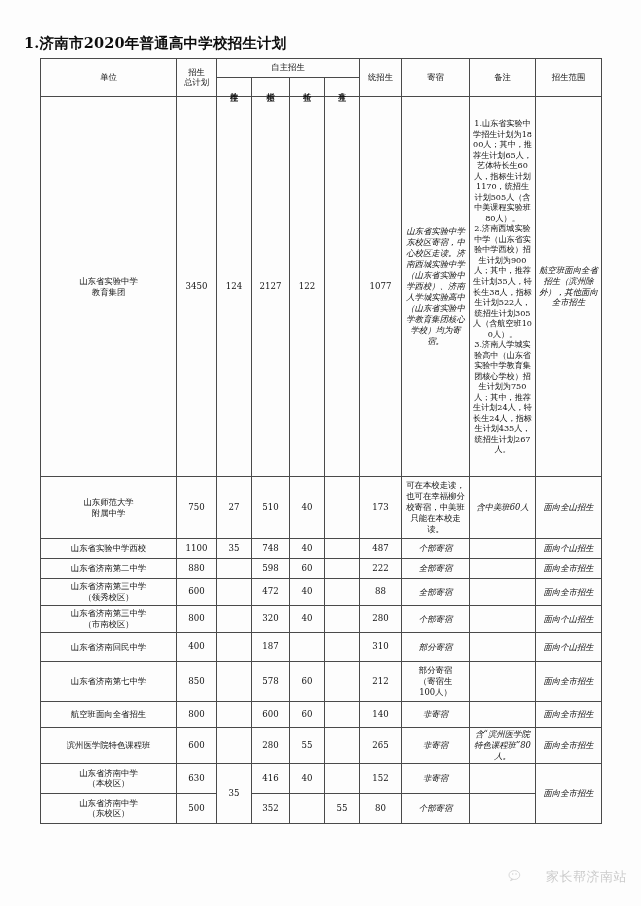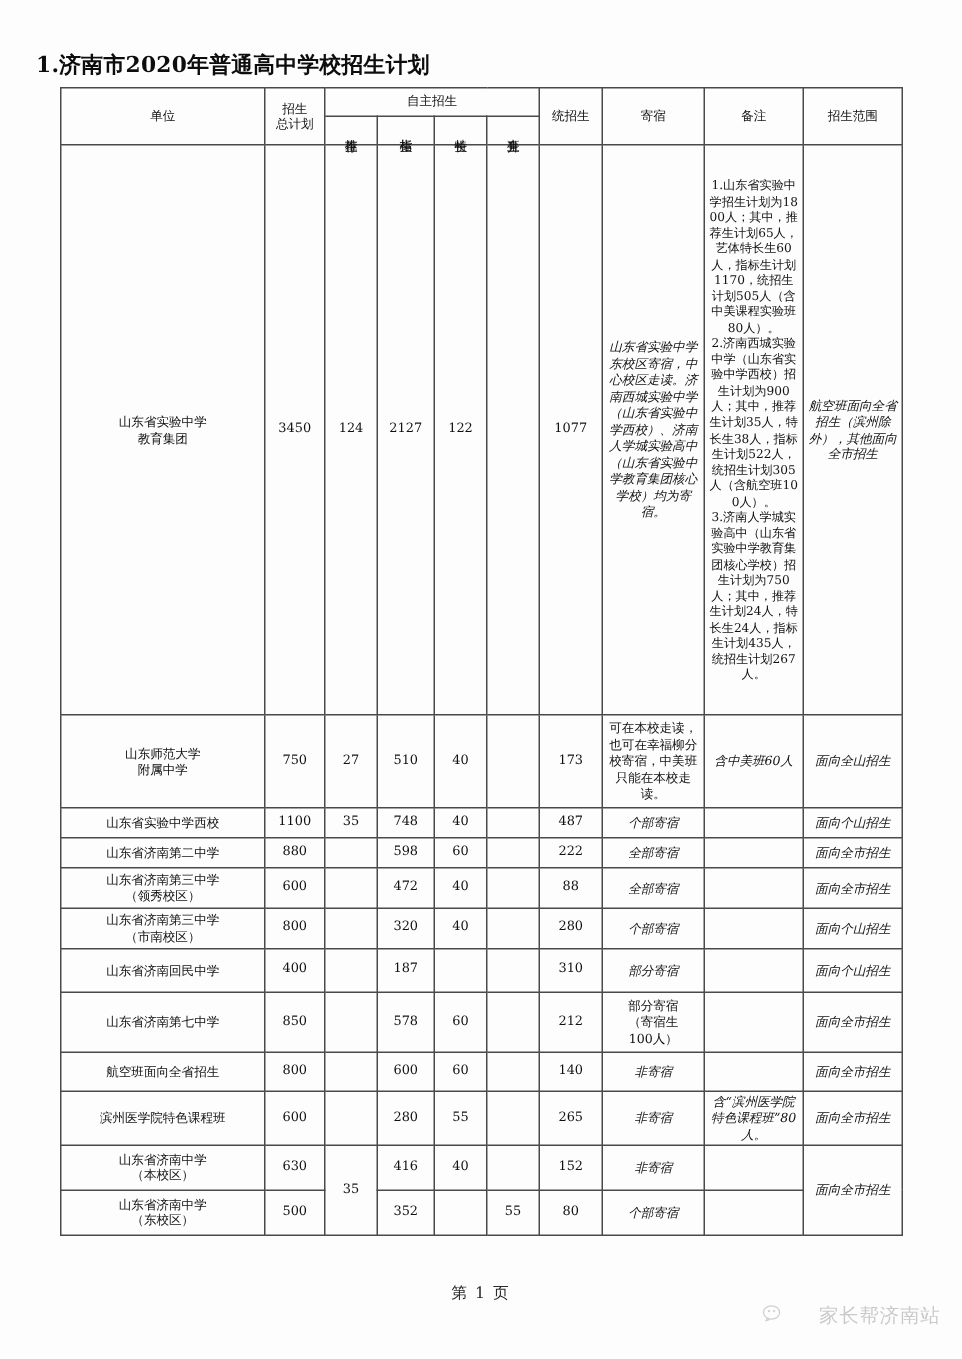--- a/index.html
+++ b/index.html
@@ -355,21 +355,20 @@
           <td class="num">55</td>
           <td class="num">80</td>
           <td class="txtmid">个部寄宿</td>
           <td class="txtmid"></td>
         </tr>
 
       </tbody>
     </table>
   </div>
 
-  <div class="footer">第 1 页</div>
 
   <div class="watermark">
     <svg class="wechat-logo" viewBox="0 0 24 24">
       <ellipse cx="9" cy="8.5" rx="7.6" ry="6.3" fill="none" stroke="#6b6b6b" stroke-width="1.2"></ellipse>
       <path d="M5.5 13.8 L3.6 16.4 L6.6 15.1 Z" fill="none" stroke="#6b6b6b" stroke-width="1.2" stroke-linejoin="round"></path>
       <circle cx="6.6" cy="7.2" r="1.05" fill="#6b6b6b"></circle>
       <circle cx="11.4" cy="7.2" r="1.05" fill="#6b6b6b"></circle>
     </svg>
     <span class="wm-text">家长帮济南站</span>
   </div>

